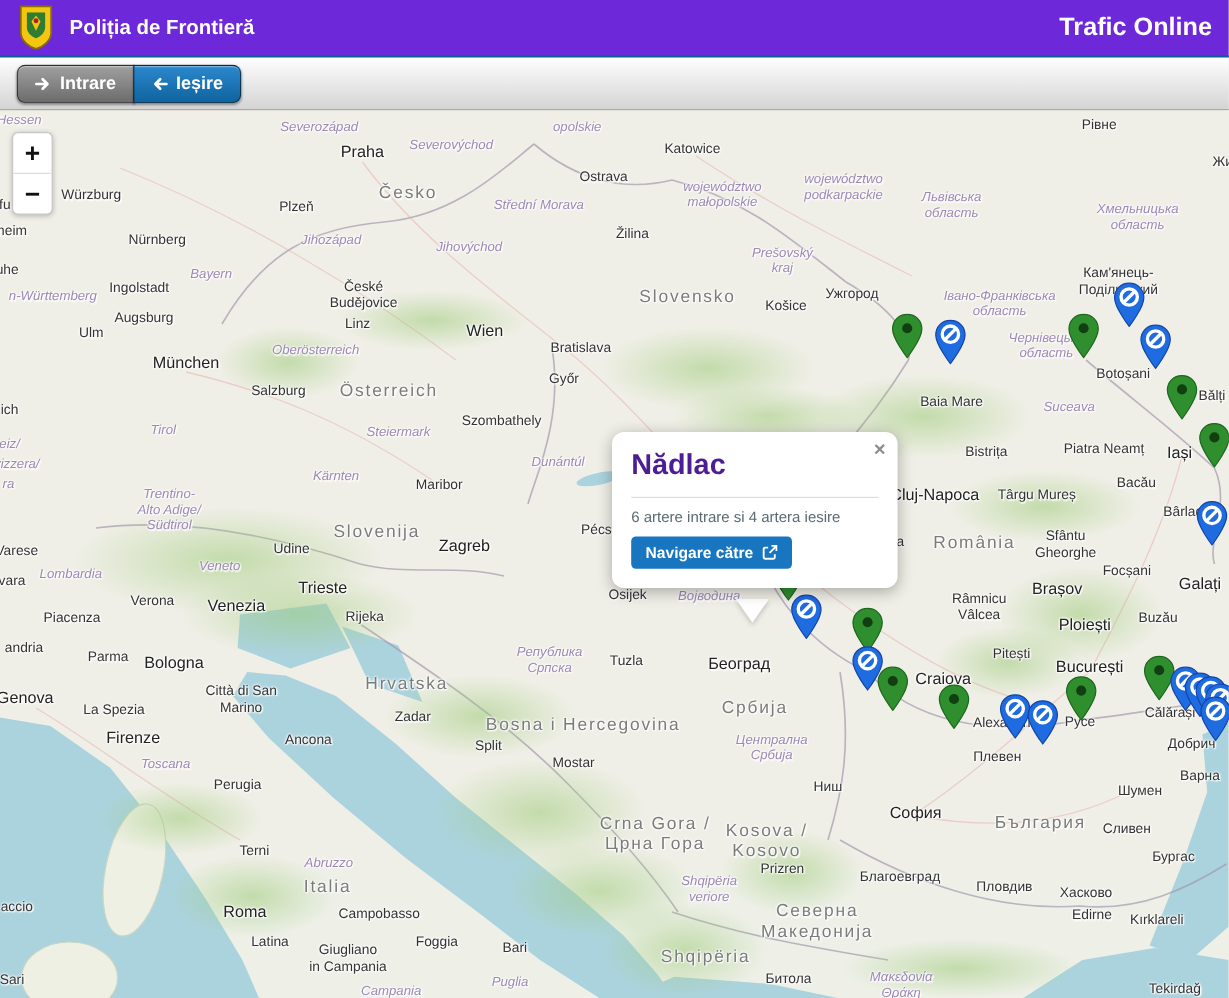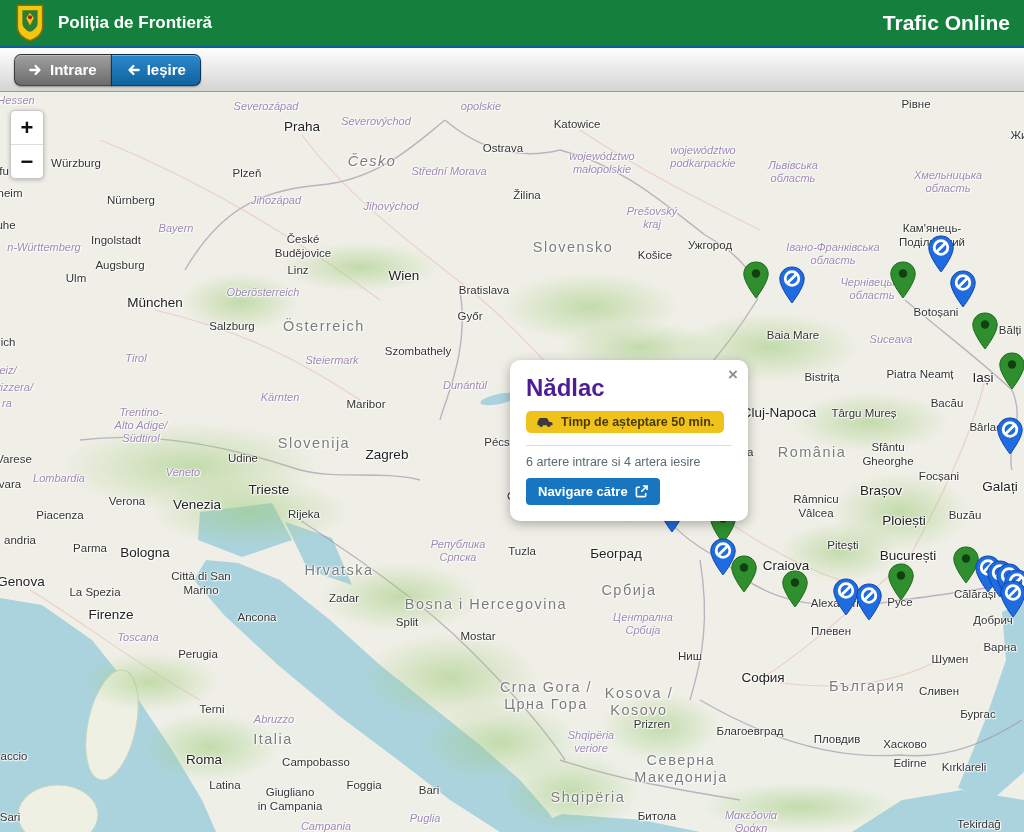--- a/index.html
+++ b/index.html
@@ -1,18 +1,18 @@
 <!DOCTYPE html>
 <html><head>
 <meta charset="utf-8">
 <style>
   html,body{margin:0;padding:0;width:1024px;height:832px;overflow:hidden;
     font-family:"Liberation Sans","DejaVu Sans",sans-serif;background:#eef0e8;}
   
-  .header{height:48px;background:#15803d;display:flex;align-items:center;
+  .header{height:48px;background:#6d28d9;display:flex;align-items:center;
     padding:0 14px;box-sizing:border-box;border-bottom:2px solid #0d5c9a;}
   .header .logo{width:32px;height:38px;margin-right:12px;flex:0 0 auto;}
   .header .apptitle{color:#fff;font-weight:bold;font-size:17px;}
   .header .pagetitle{margin-left:auto;color:#fff;font-weight:bold;font-size:21px;}
   
   .toolbar{height:44px;background:linear-gradient(#fefefe,#d4d4d4);
     display:flex;align-items:center;padding:0 14px;box-sizing:border-box;
     border-bottom:1px solid #9a9a9a;}
   .btn-group{display:flex;}
   .btn-group + .btn-group{margin-left:96px;}
@@ -166,21 +166,21 @@
       <span class="lbl lbl-region" style="left: 266px; top: 15px;">Severozápad</span>
       <span class="lbl lbl-city lbl-big" style="left: 302px; top: 35px;">Praha</span>
       <span class="lbl lbl-region" style="left: 376px; top: 30px;">Severovýchod</span>
       <span class="lbl lbl-region" style="left: 481px; top: 15px;">opolskie</span>
       <span class="lbl lbl-city" style="left: 577px; top: 33px;">Katowice</span>
       <span class="lbl lbl-city" style="left: 916px; top: 13px;">Рівне</span>
       <span class="lbl lbl-city" style="left: 1019px; top: 44px;">Жи</span>
       <span class="lbl lbl-city" style="left: 4px; top: 64px; margin-top: 16px;">fu</span>
       <span class="lbl lbl-city" style="left: 76px; top: 72px;">Würzburg</span>
       <span class="lbl lbl-city" style="left: 247px; top: 82px;">Plzeň</span>
-      <span class="lbl lbl-country" style="left: 372px; top: 70px; font-style: italic;">Česko</span>
+      <span class="lbl lbl-country" style="left: 340px; top: 70px;">Česko</span>
       <span class="lbl lbl-region" style="left: 449px; top: 80px;">Střední Morava</span>
       <span class="lbl lbl-city" style="left: 503px; top: 57px;">Ostrava</span>
       <span class="lbl lbl-region" style="left: 602px; top: 71px;">województwo
 małopolskie</span>
       <span class="lbl lbl-region" style="left: 703px; top: 65px;">województwo
 podkarpackie</span>
       <span class="lbl lbl-region" style="left: 793px; top: 80px;">Львівська
 область</span>
       <span class="lbl lbl-region" style="left: 948px; top: 90px;">Хмельницька
 область</span>
@@ -458,28 +458,20 @@
     </div>
 
   <div class="zoomctl">
     <div class="zbtn">+</div>
     <div class="zbtn">−</div>
   </div>
 
   <div class="popup">
     <span class="close">×</span>
     <h2>Nădlac</h2>
-    <span class="badge">
-      <svg viewBox="0 0 24 16" width="18" height="12" fill="#3c3c3c">
-          <path d="M2 8l2.2-4.2A2 2 0 0 1 6 2.7h7.6a2 2 0 0 1 1.8 1.1L17.6 8H20a2 2 0 0 1 2 2v2.2h-2.3a2.6 2.6 0 0 1-5.1 0H9.4a2.6 2.6 0 0 1-5.1 0H2z"></path>
-          <circle cx="6.8" cy="12.6" r="1.9"></circle>
-          <circle cx="17" cy="12.6" r="1.9"></circle>
-        </svg>
-      <span>Timp de așteptare 50 min.</span>
-    </span>
     <hr>
     <div class="info">6 artere intrare si 4 artera iesire</div>
     <button class="navbtn">
       <span>Navigare către</span>
       <svg viewBox="0 0 14 14" width="13" height="13">
           <path d="M5.5 2.5H2.8A1.3 1.3 0 0 0 1.5 3.8v7.4a1.3 1.3 0 0 0 1.3 1.3h7.4a1.3 1.3 0 0 0 1.3-1.3V8.5" stroke="#fff" stroke-width="1.7" fill="none"></path>
           <path d="M8.5 1h4.5v4.5M12.8 1.2L6.8 7.2" stroke="#fff" stroke-width="1.7" fill="none"></path>
         </svg>
     </button>
   </div>

